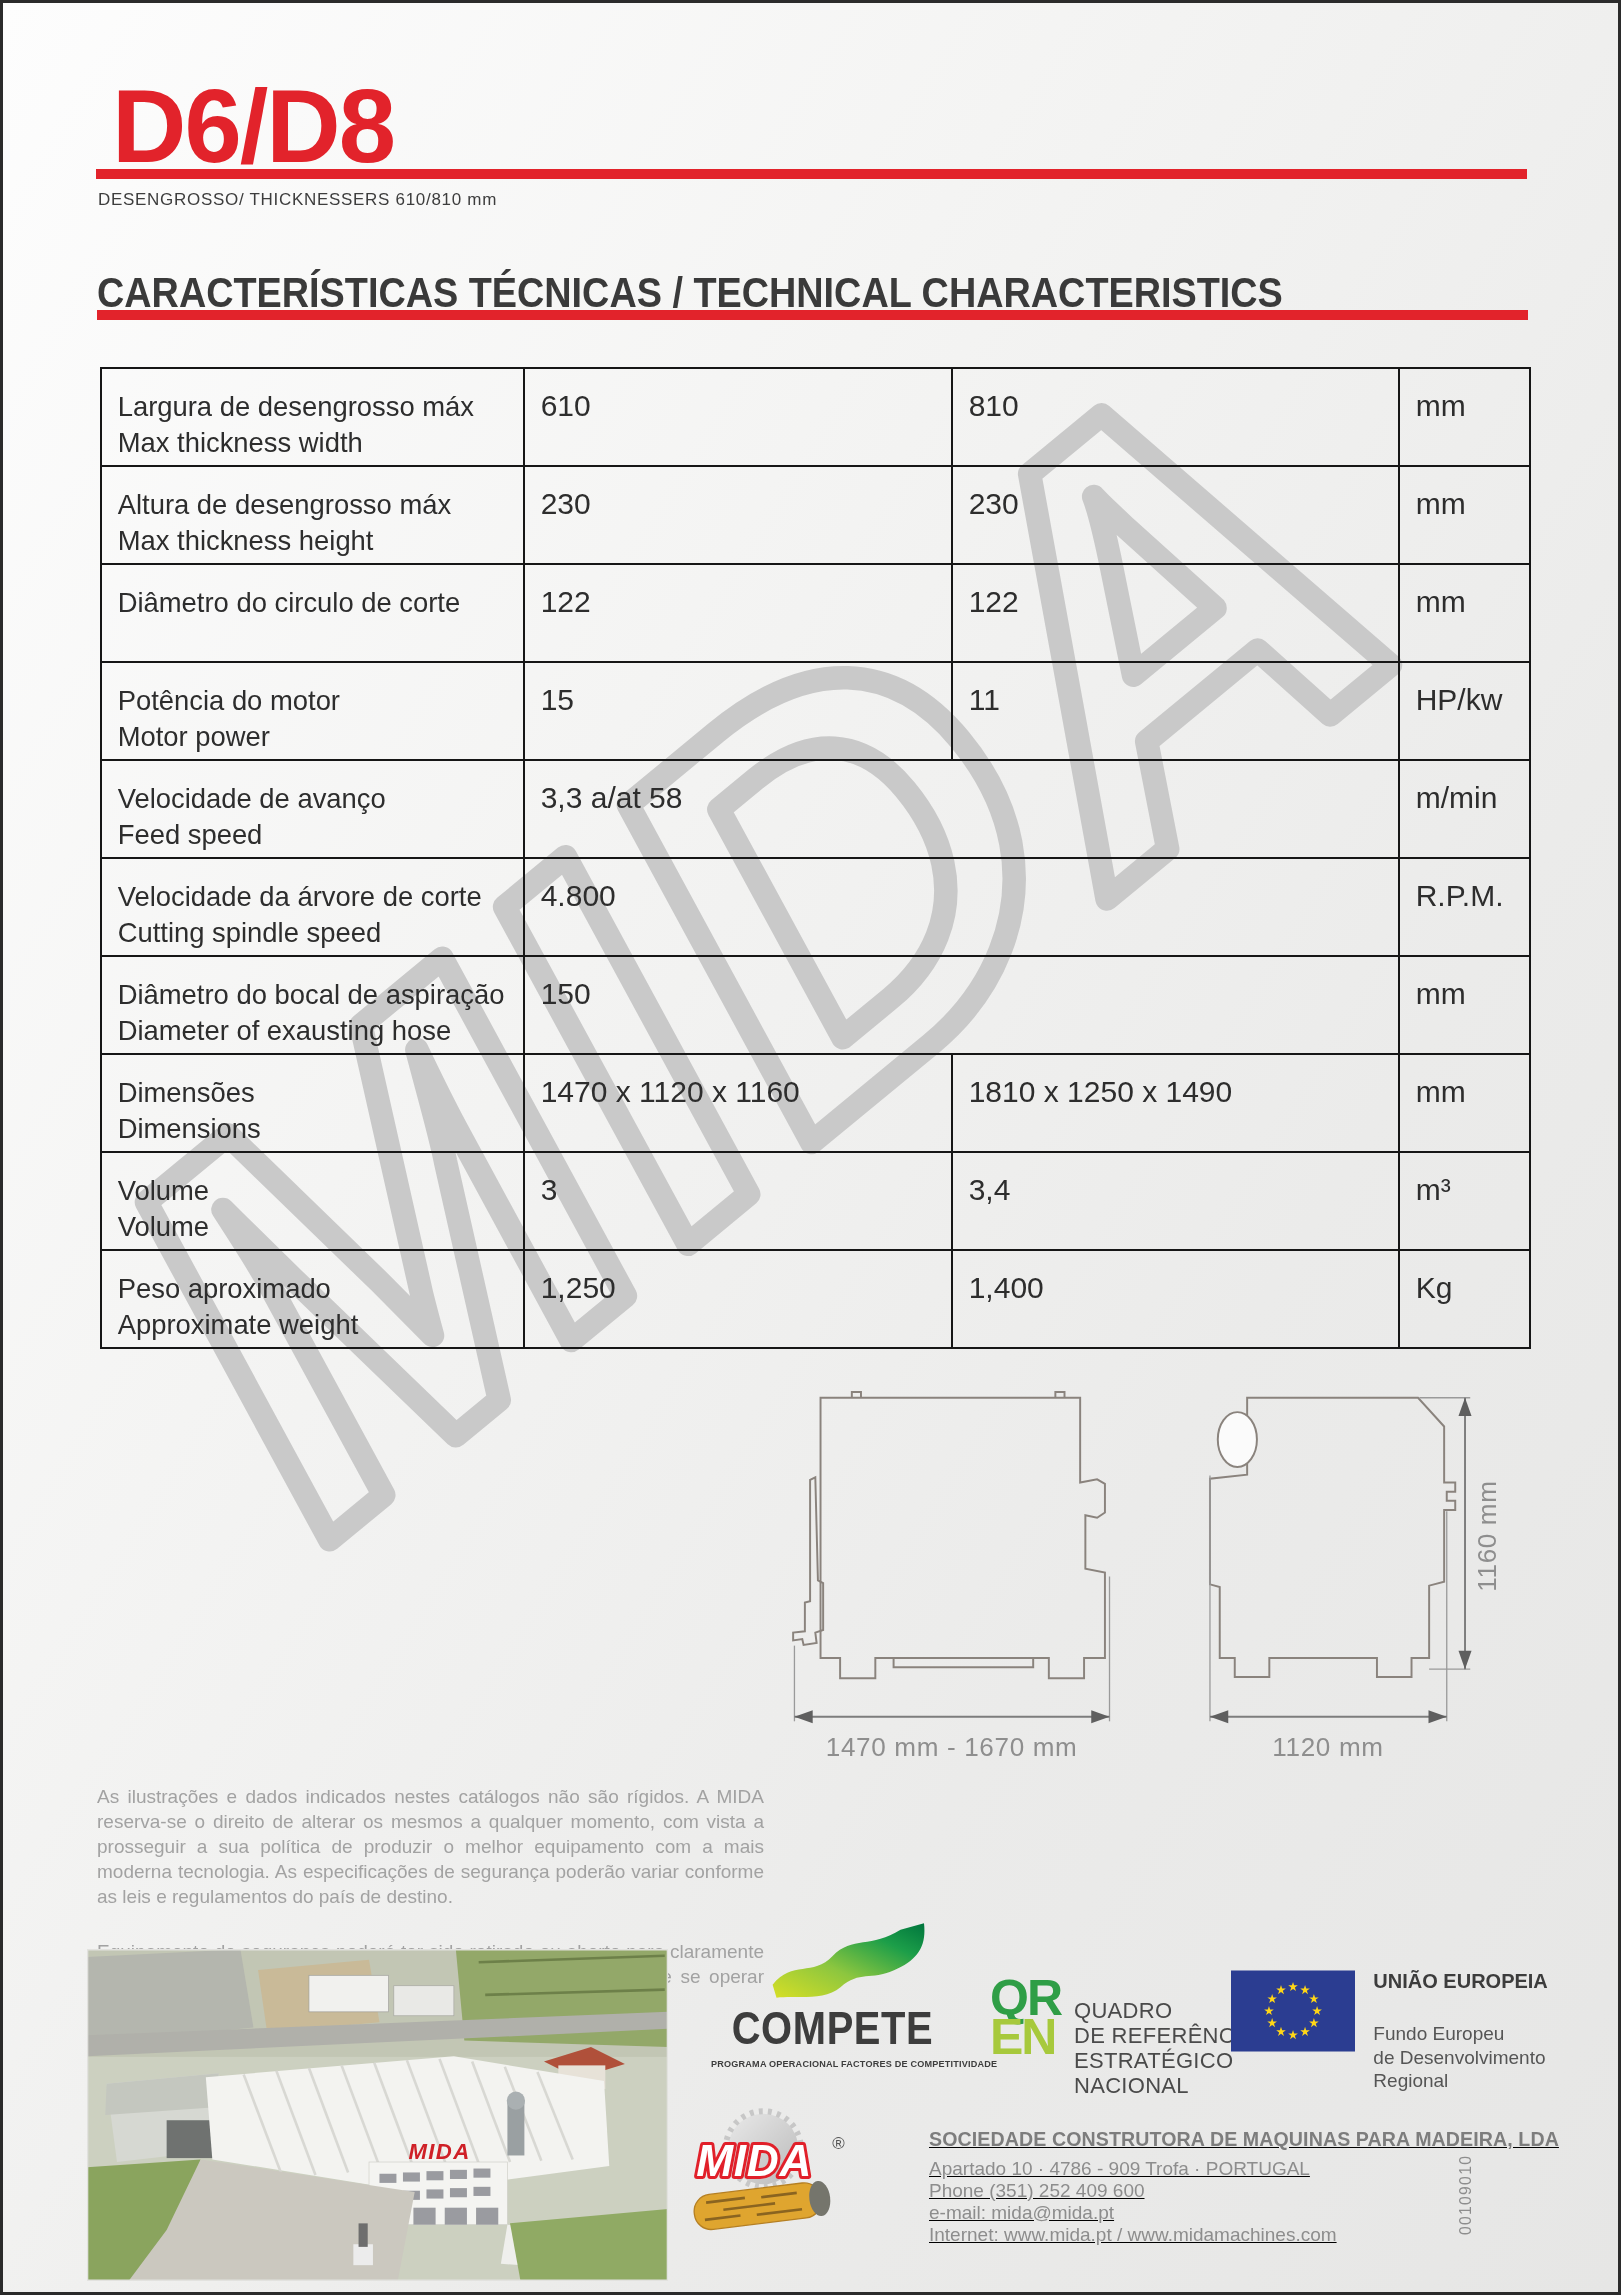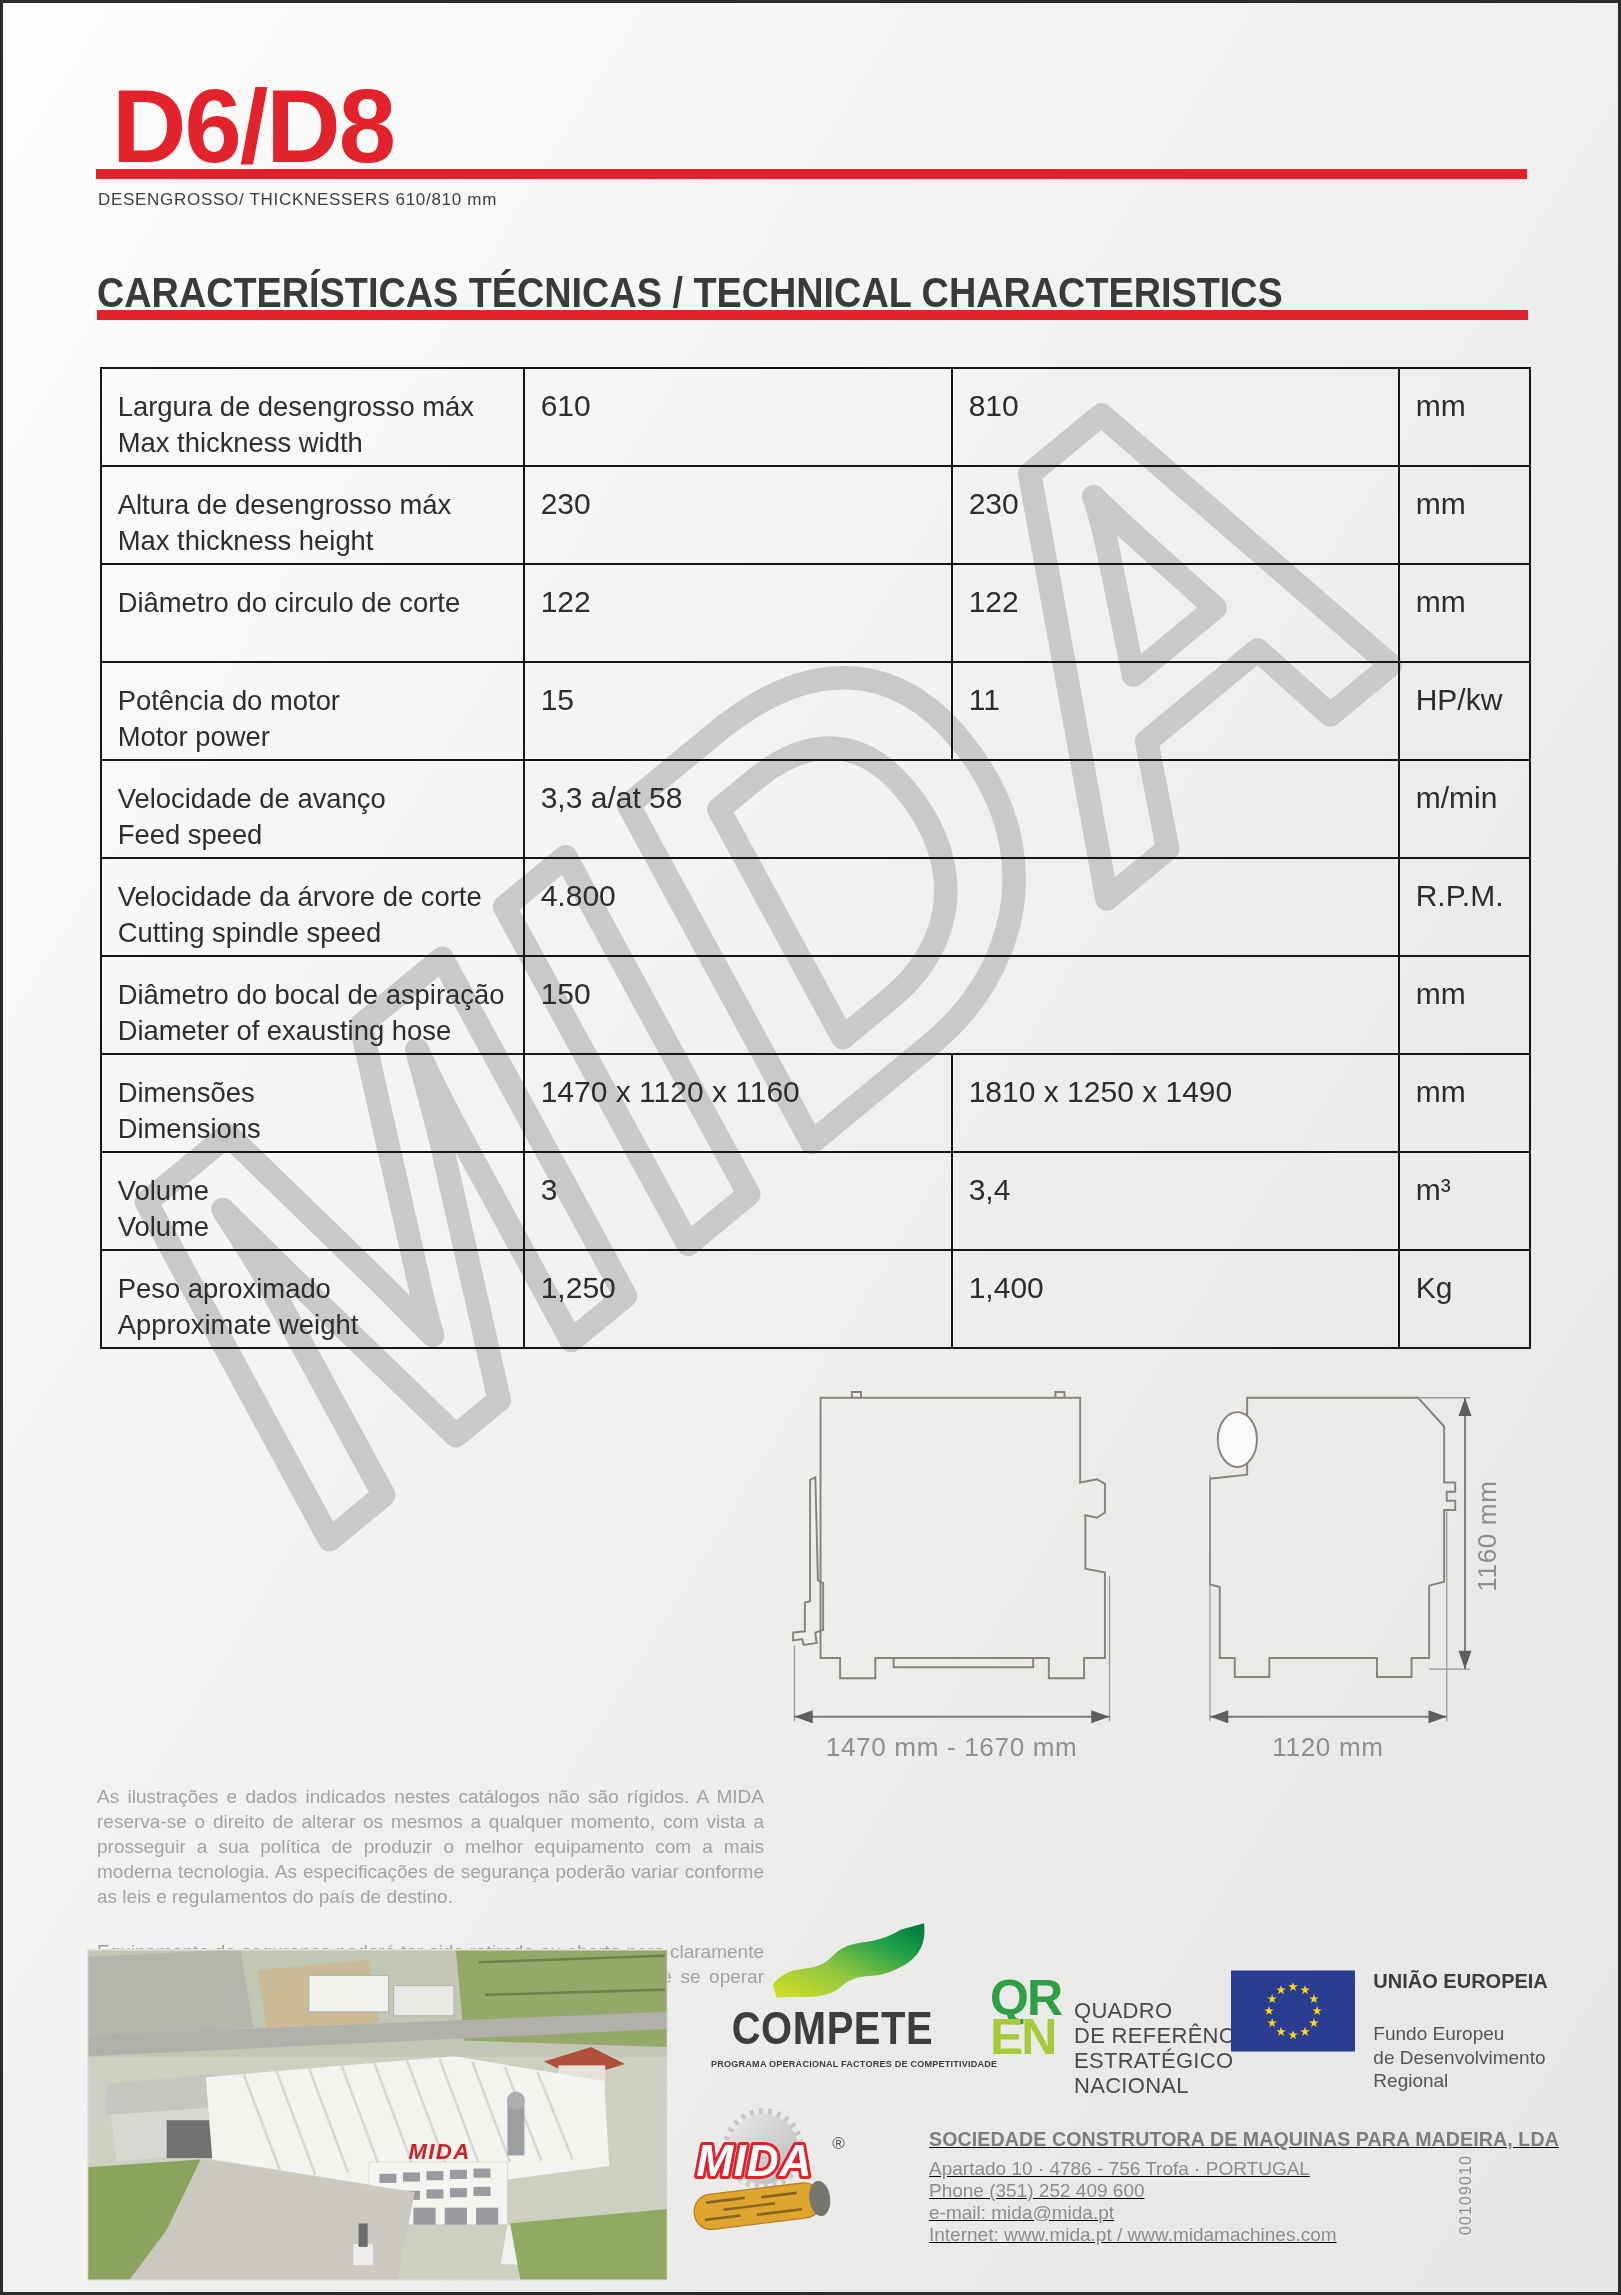--- a/index.html
+++ b/index.html
@@ -350,21 +350,21 @@
       <rect x="25" y="126" width="196" height="54" rx="26" fill="#dfa52f" stroke="#b57f22" stroke-width="2"></rect>
       <ellipse cx="219" cy="153" rx="16" ry="27" fill="#75756c"></ellipse>
       <path d="M45,138 h60 M70,152 h80 M40,164 h55 M130,140 h55 M120,166 h70" stroke="#8a6420" stroke-width="4" fill="none"></path>
     </g>
     <text x="118" y="108" text-anchor="middle" font-family="Liberation Sans, sans-serif" font-size="68" font-weight="bold" font-style="italic" letter-spacing="1" fill="#ffffff" stroke="#e1202a" stroke-width="9" paint-order="stroke" stroke-linejoin="round">MIDA</text>
     <text x="238" y="66" font-family="Liberation Sans, sans-serif" font-size="26" fill="#555555">®</text>
   </svg>
 
   <div class="company">
     <div class="company-name">SOCIEDADE CONSTRUTORA DE MAQUINAS PARA MADEIRA, LDA</div>
-    <div class="company-line">Apartado 10 · 4786 - 756 Trofa · PORTUGAL</div>
+    <div class="company-line">Apartado 10 · 4786 - 909 Trofa · PORTUGAL</div>
     <div class="company-line">Phone (351) 252 409 600</div>
     <div class="company-line">e-mail: mida@mida.pt</div>
     <div class="company-line">Internet: www.mida.pt / www.midamachines.com</div>
   </div>
 
   <div class="code-vertical">00109010</div>
 
 </div>
 
 

